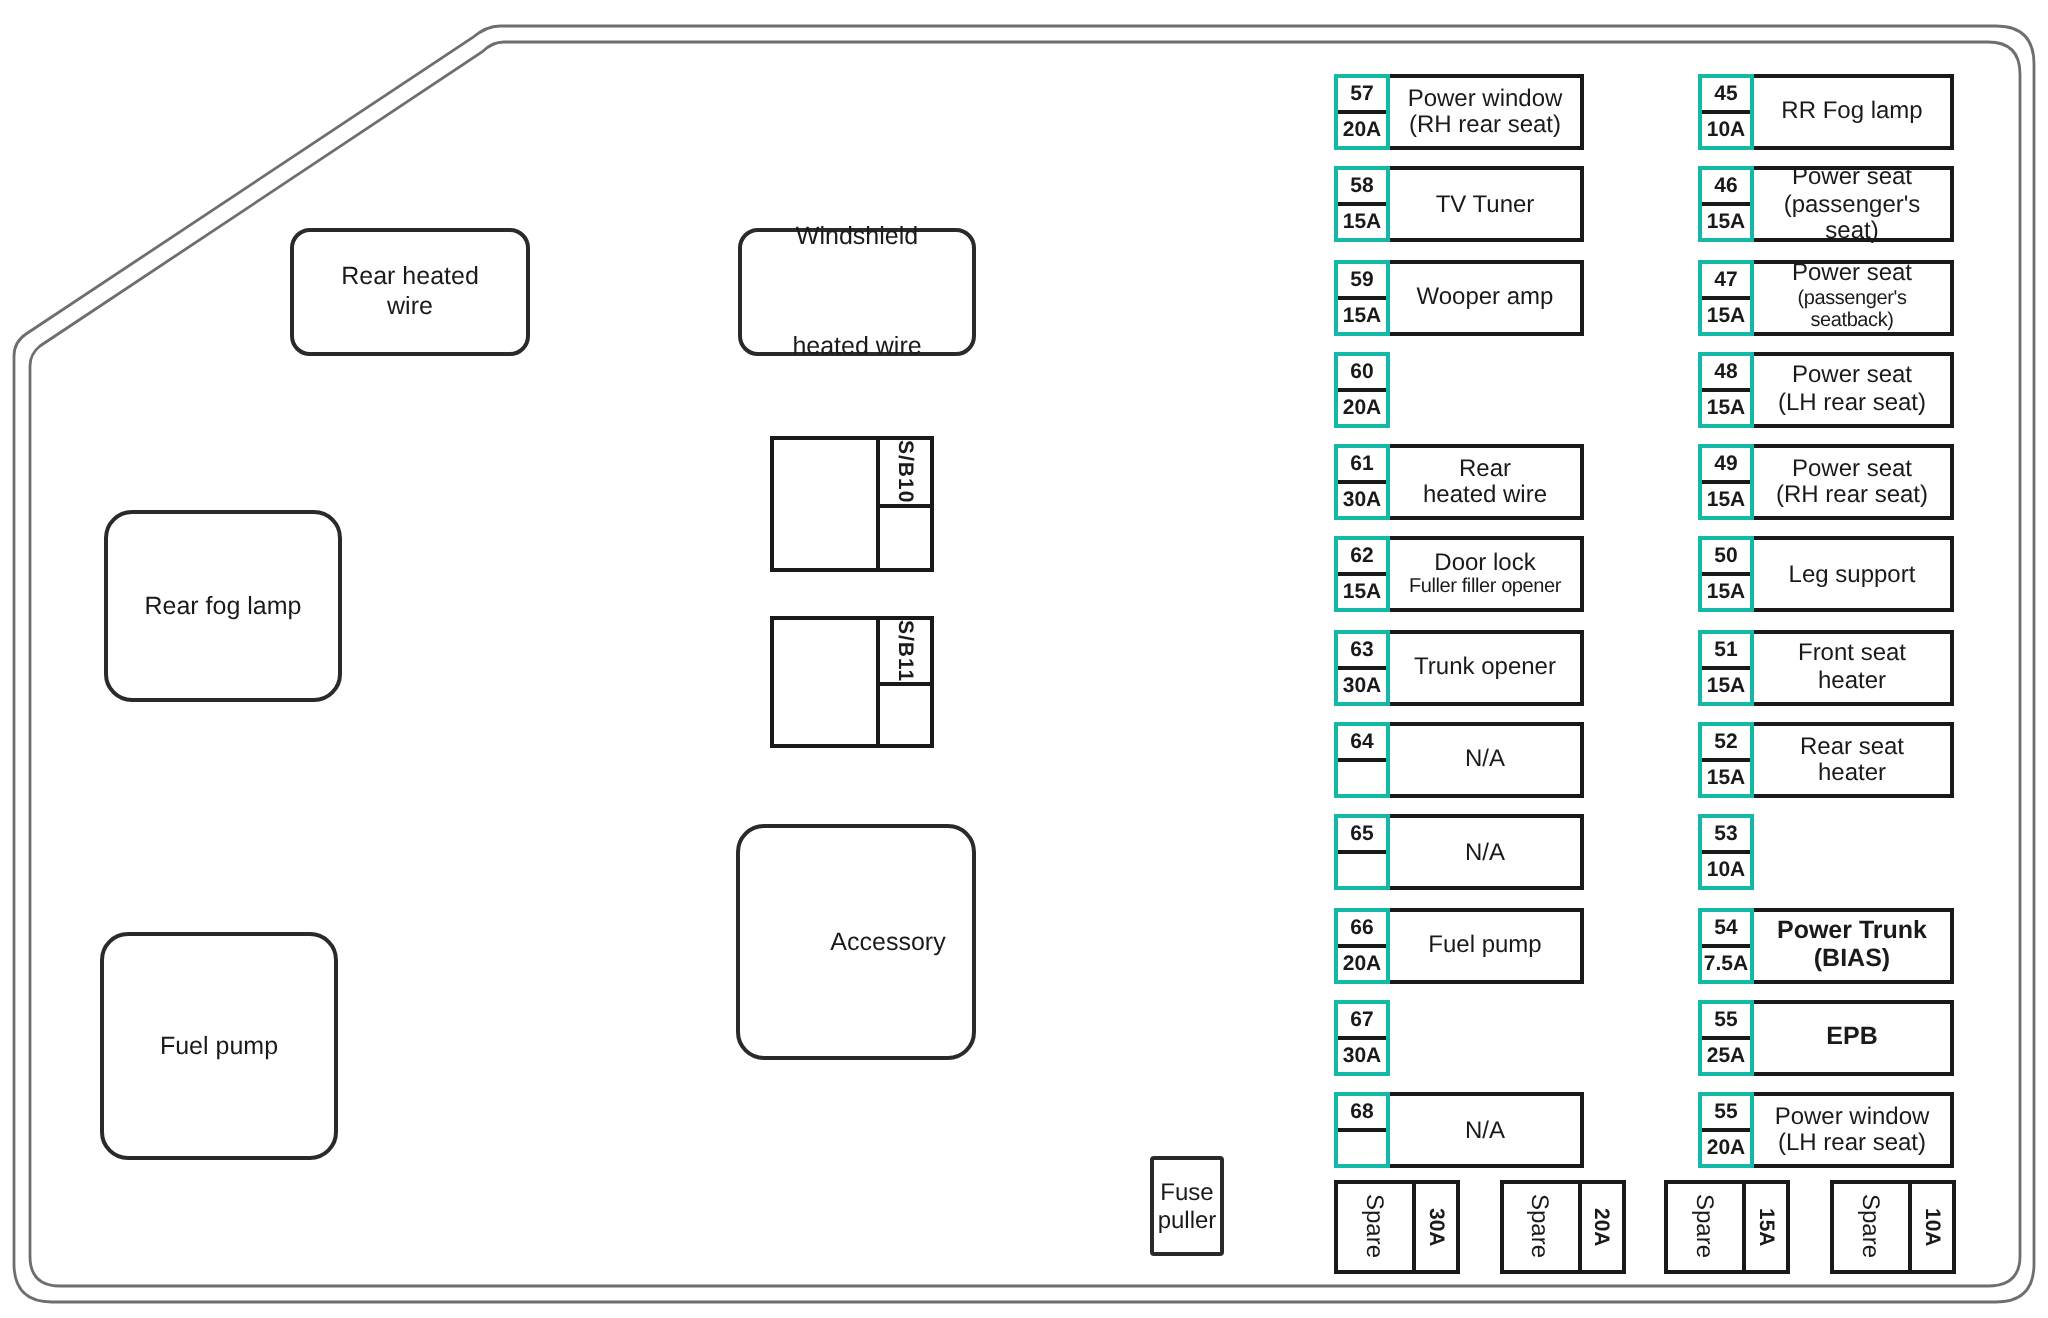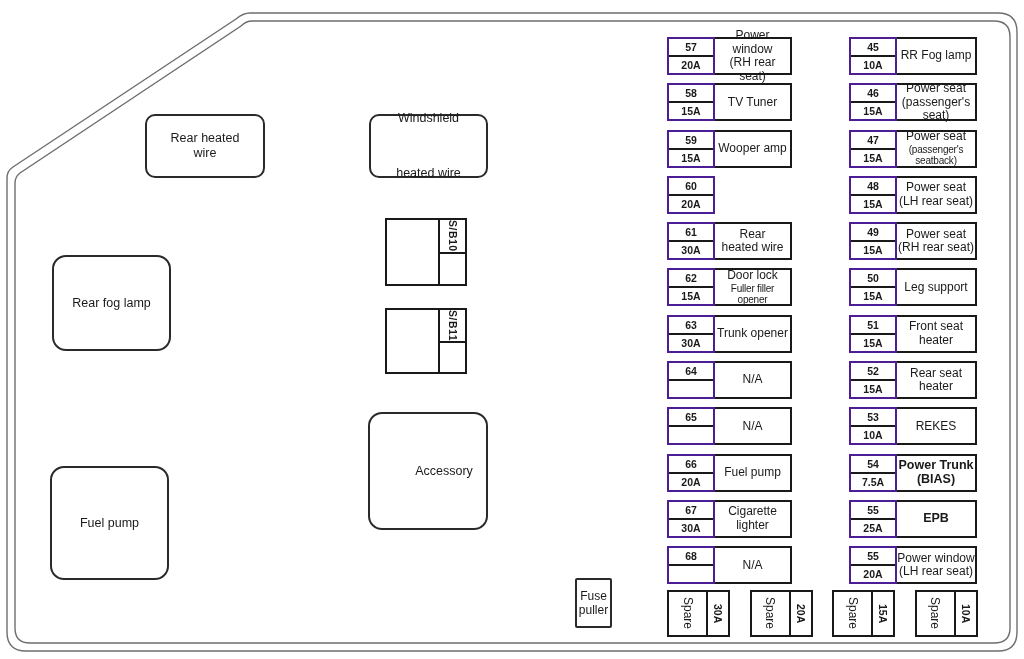--- a/index.html
+++ b/index.html
@@ -46,22 +46,22 @@
   }
   .sb-blank { flex: 1; }
 
   
   .fuse-col { position: absolute; display: flex; flex-direction: column; gap: 8.3px; }
   #mid-col   { left: 667px; top: 37px; width: 125px; }
   #right-col { left: 849px; top: 37px; width: 128px; }
 
   .fuse-row { height: 38px; display: flex; }
   .fuse-cellcol {
-    width: 48px; display: flex; flex-direction: column;
-    border: 2px solid #4c1d95; background: #fff;
+    width: 28px; display: flex; flex-direction: column;
+    border: 2px solid #14b8a6; background: #fff;
   }
   .fuse-num, .fuse-amp {
     flex: 1; display: flex; align-items: center; justify-content: center;
     font-size: 10.5px; font-weight: 700;
   }
   .fuse-num { border-bottom: 2px solid #191919; }
   .fuse-desc {
     flex: 1; border: 2px solid #191919; border-left: none; background: #fff;
     display: flex; flex-direction: column;
     align-items: center; justify-content: center;
@@ -231,24 +231,20 @@
     <div class="fuse-desc">
       <div class="l1">Fuel pump</div>
       <div class="l2"></div>
     </div>
   </div>
     <div class="fuse-row">
     <div class="fuse-cellcol">
       <div class="fuse-num">67</div>
       <div class="fuse-amp">30A</div>
     </div>
-    <div class="fuse-desc">
-      <div class="l1">Cigarette lighter</div>
-      <div class="l2"></div>
-    </div>
   </div>
     <div class="fuse-row">
     <div class="fuse-cellcol">
       <div class="fuse-num">68</div>
       <div class="fuse-amp"></div>
     </div>
     <div class="fuse-desc">
       <div class="l1">N/A</div>
       <div class="l2"></div>
     </div>
@@ -333,24 +329,20 @@
     </div>
     <div class="fuse-desc">
       <div class="l1">Rear seat</div>
       <div class="l2">heater</div>
     </div>
   </div>
     <div class="fuse-row">
     <div class="fuse-cellcol">
       <div class="fuse-num">53</div>
       <div class="fuse-amp">10A</div>
-    </div>
-    <div class="fuse-desc">
-      <div class="l1">REKES</div>
-      <div class="l2"></div>
     </div>
   </div>
     <div class="fuse-row bold-desc">
     <div class="fuse-cellcol">
       <div class="fuse-num">54</div>
       <div class="fuse-amp">7.5A</div>
     </div>
     <div class="fuse-desc">
       <div class="l1">Power Trunk</div>
       <div class="l2">(BIAS)</div>

